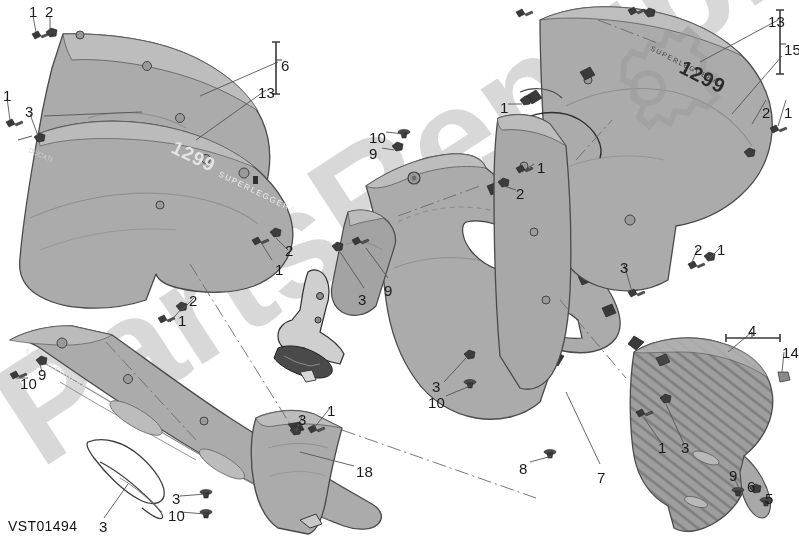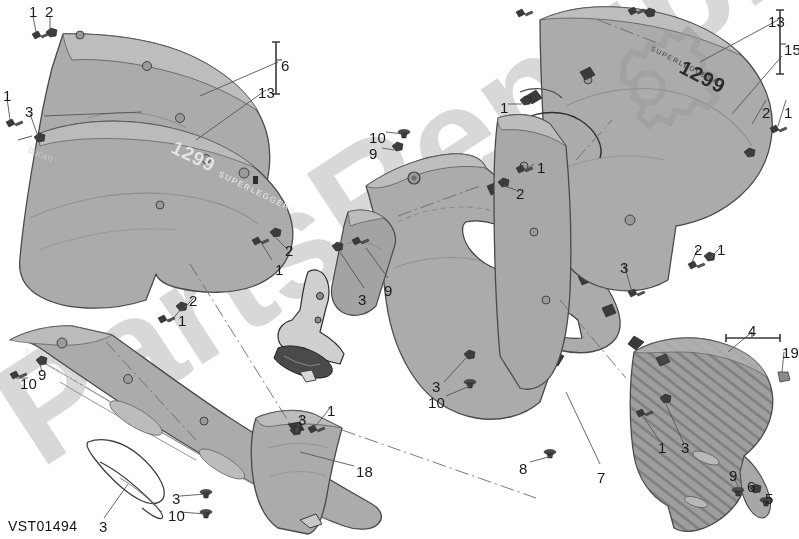--- a/index.html
+++ b/index.html
@@ -361,21 +361,21 @@
     <div class="cal" style="left: 620px; top: 260px;">3</div>
     <div class="cal" style="left: 768px; top: 14px;">13</div>
     <div class="cal" style="left: 784px; top: 42px;">15</div>
     <div class="cal" style="left: 762px; top: 105px;">2</div>
     <div class="cal" style="left: 784px; top: 105px;">1</div>
     <div class="cal" style="left: 694px; top: 242px;">2</div>
     <div class="cal" style="left: 717px; top: 242px;">1</div>
     <div class="cal" style="left: 658px; top: 440px;">1</div>
     <div class="cal" style="left: 681px; top: 440px;">3</div>
     <div class="cal" style="left: 748px; top: 323px;">4</div>
-    <div class="cal" style="left: 782px; top: 345px;">19</div>
+    <div class="cal" style="left: 782px; top: 345px;">14</div>
     <div class="cal" style="left: 729px; top: 468px;">9</div>
     <div class="cal" style="left: 747px; top: 479px;">6</div>
     <div class="cal" style="left: 765px; top: 491px;">5</div>
     <div class="cal" style="left: 38px; top: 367px;">9</div>
     <div class="cal" style="left: 20px; top: 376px;">10</div>
     <div class="cal" style="left: 172px; top: 491px;">3</div>
     <div class="cal" style="left: 168px; top: 508px;">10</div>
     <div class="cal" style="left: 99px; top: 519px;">3</div>
   </div>
 

